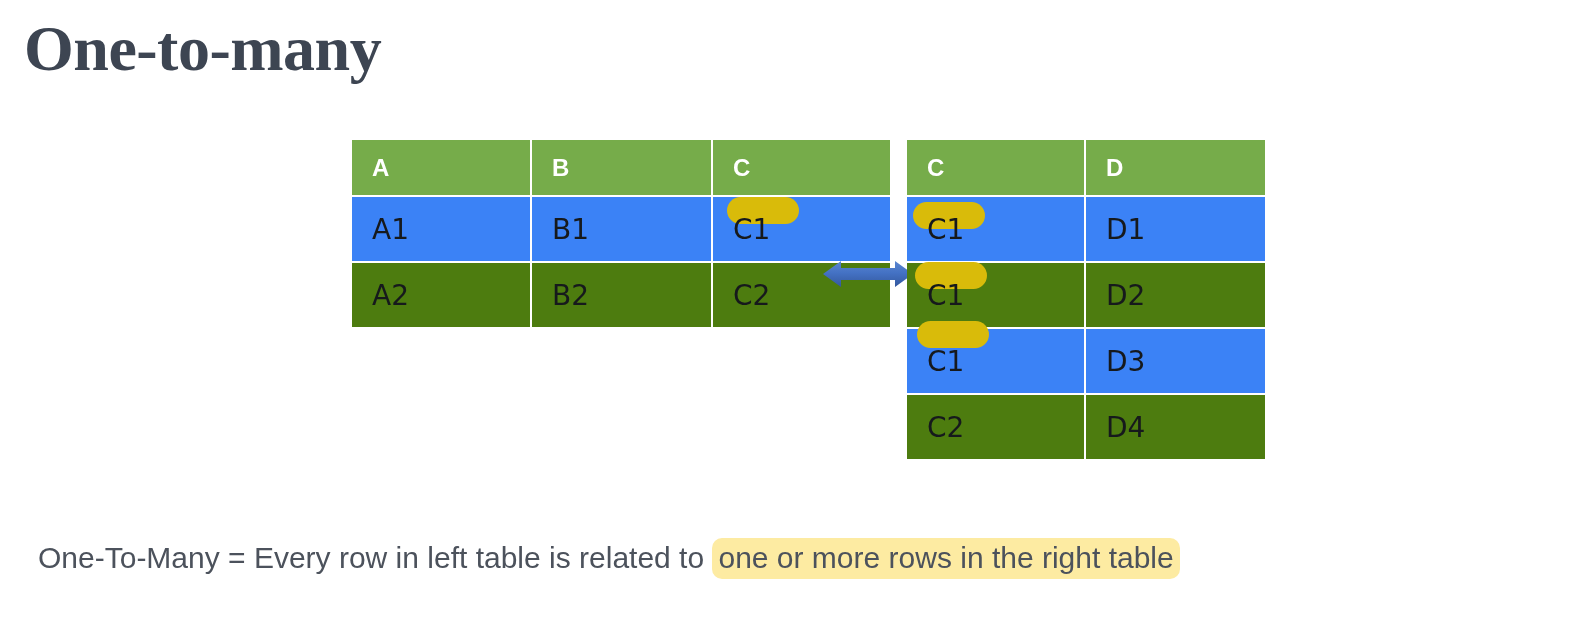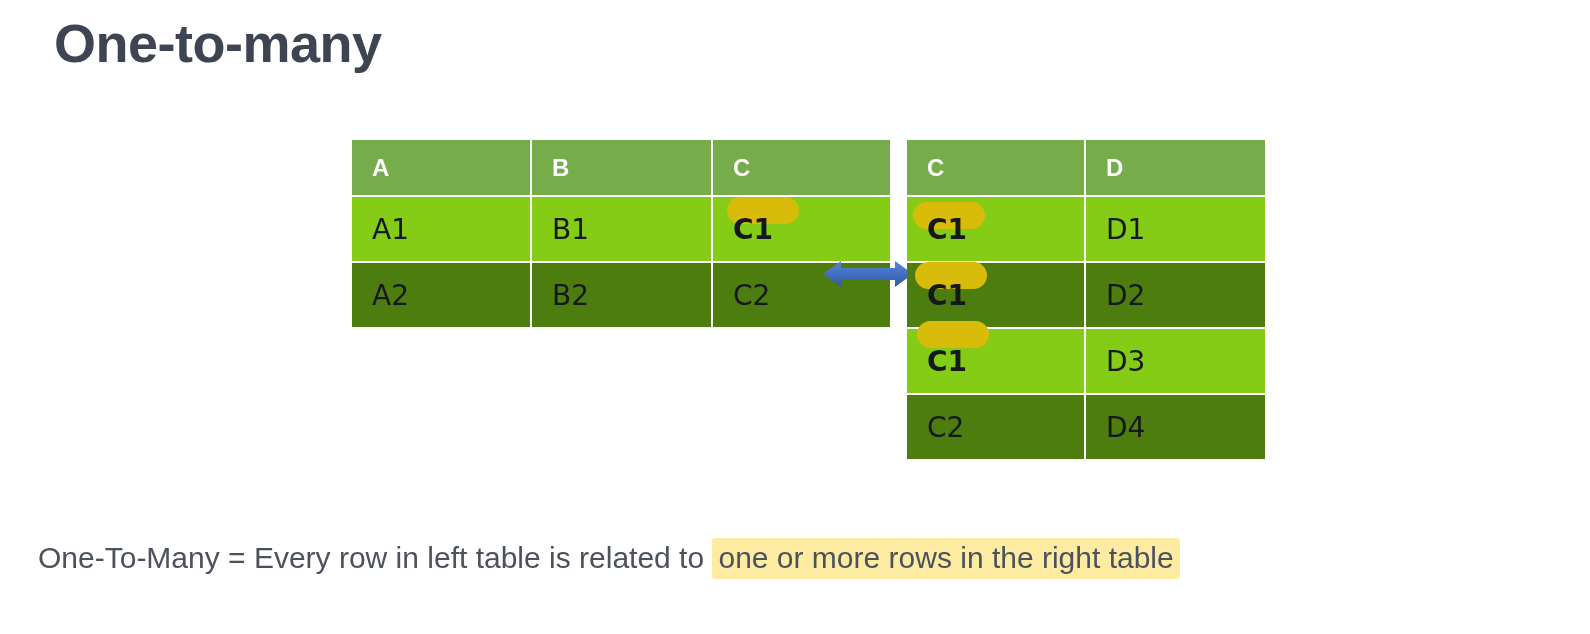--- a/index.html
+++ b/index.html
@@ -16,28 +16,29 @@
   }
 
   #slide {
     position: absolute;
     inset: 0;
   }
 
   
   #page-title {
     position: absolute;
-    left: 54px;
+    left: 24px;
     top: 14px;
-    font-size: 54px;
+    font-size: 64px;
     font-weight: bold;
     color: #3d4552;
     letter-spacing: -0.5px;
     line-height: 1.1;
     white-space: nowrap;
+    font-family: Liberation Serif, serif;
   }
 
   
   .rel-table {
     position: absolute;
     border-collapse: separate;
     border-spacing: 2px 2px;
     table-layout: fixed;
   }
   .rel-table th {
@@ -54,21 +55,21 @@
   .rel-table td {
     font-size: 28px;
     font-weight: normal;
     color: #16191c;
     text-align: left;
     padding: 0 0 0 20px;
     height: 64px;
     vertical-align: middle;
     font-family: "DejaVu Sans", sans-serif;
   }
-  .rel-table tbody tr.row-odd td  { background: #84cc16; }
+  .rel-table tbody tr.row-odd td  { background: #3b82f6; }
   .rel-table tbody tr.row-even td { background: #4d7c0f; }
 
   #table-left  { left: 350px; top: 138px; }
   #table-left  th.col-a, #table-left td.col-a { width: 158px; }
   #table-left  th.col-b, #table-left td.col-b { width: 159px; }
   #table-left  th.col-c, #table-left td.col-c { width: 157px; }
 
   #table-right { left: 905px; top: 138px; }
   #table-right th.col-c, #table-right td.col-c { width: 157px; }
   #table-right th.col-d, #table-right td.col-d { width: 159px; }
@@ -82,21 +83,20 @@
   .cellwrap .pill {
     position: absolute;
     background: #d9bb0a;
     border-radius: 14px;
     z-index: 0;
     pointer-events: none;
   }
   .cellwrap .txt {
     position: relative;
     z-index: 1;
-    font-weight: bold;
   }
   
   .mark-a .pill { left: -6px;  top: -19px; width: 72px; height: 27px; }
   .mark-b .pill { left: -14px; top: -14px; width: 72px; height: 27px; }
   .mark-c .pill { left: -12px; top: -20px; width: 72px; height: 27px; }
   .mark-d .pill { left: -10px; top: -27px; width: 72px; height: 27px; }
 
   
   #relation-arrow {
     position: absolute;
@@ -112,21 +112,21 @@
     left: 38px;
     top: 536px;
     font-size: 30px;
     color: #4c525c;
     white-space: nowrap;
     line-height: 44px;
   }
   #caption .hl {
     background: #fdeba2;
     padding: 3px 6px 5px 6px;
-    border-radius: 3px;
+    border-radius: 10px;
   }
 </style>
 </head>
 <body>
 
 <div id="slide">
 
   <div id="page-title">One-to-many</div>
 
   <table class="rel-table" id="table-left">

